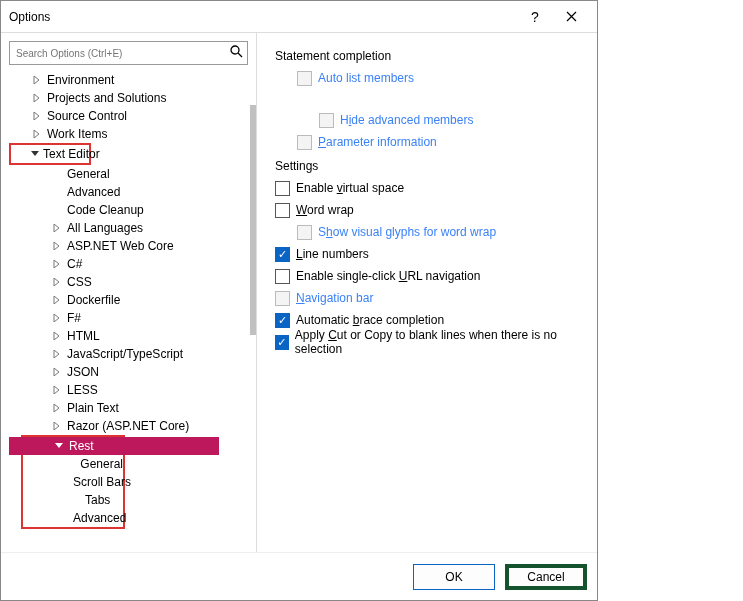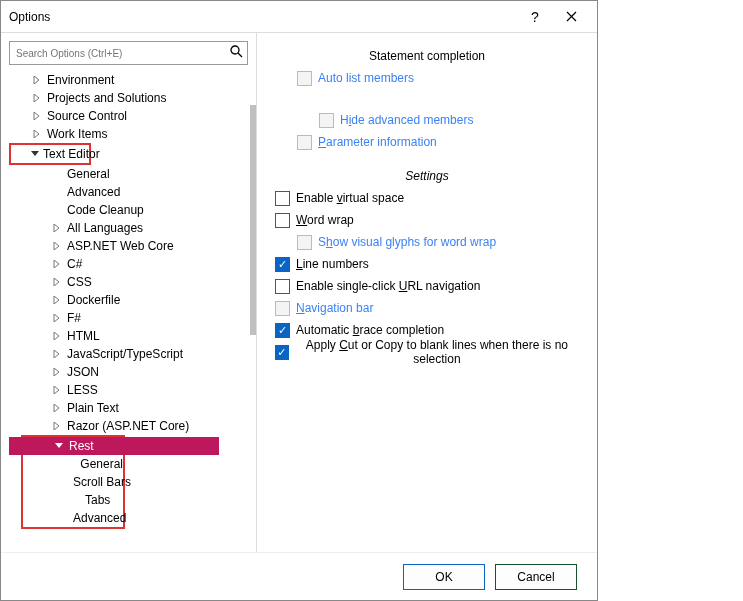--- a/index.html
+++ b/index.html
@@ -18,33 +18,33 @@
   .tree { list-style: none; margin: 0; padding: 0; }
   .row { display: flex; align-items: center; height: 18px; padding-left: 4px; white-space: nowrap; cursor: default; user-select: none; }
   .row .tw { width: 12px; height: 12px; display: inline-flex; align-items: center; justify-content: center; margin-right: 4px; }
   .tw svg { display: block; }
   .row .lbl { }
   .row.sel { background: #be185d; color: #fff; }
   .indent-1 { padding-left: 24px; }
   .indent-2 { padding-left: 44px; }
   .hl-box { border: 2px solid #d33; position: relative; }
   .scroll-ind { position: absolute; right: 0; top: 36px; width: 6px; height: 230px; background: #c0c0c0; }
-  .right { flex: 1; padding: 10px 18px; overflow: hidden; text-align: center; }
+  .right { flex: 1; padding: 10px 18px; overflow: hidden; }
   .section-title { font-size: 12px; margin: 6px 0 4px 0; }
   .cb-row { display: flex; align-items: center; height: 22px; }
   .cb-row.ind1 { padding-left: 22px; }
   .cb-row.ind2 { padding-left: 44px; margin-top: 20px; }
   .cb { width: 15px; height: 15px; border: 1px solid #555; margin-right: 6px; display: inline-flex; align-items: center; justify-content: center; background: #fff; }
   .cb.checked { background: #0a64c4; border-color: #0a64c4; color: #fff; font-size: 11px; line-height: 1; }
   .cb.checked::after { content: "✓"; }
   .cb.disabled { border-color: #bbb; background: #f4f4f4; }
   .lbl-dis { color: #3b82f6; }
   .underline { text-decoration: underline; }
-  .footer { height: 48px; border-top: 1px solid #eee; display: flex; align-items: center; justify-content: flex-end; padding: 0 20px; gap: 10px; }
-  .btn { min-width: 82px; height: 26px; border: 1px solid #14532d; background: #fdfdfd; font-size: 12px; cursor: pointer; }
+  .footer { height: 48px; border-top: 1px solid #eee; display: flex; align-items: center; justify-content: flex-end; padding: 0 10px; gap: 10px; }
+  .btn { min-width: 82px; height: 26px; border: 4px solid #14532d; background: #fdfdfd; font-size: 12px; cursor: pointer; }
   .btn.primary { border: 1px solid #0a64c4; }
 </style>
 </head>
 <body>
 
 <div class="window">
 
   <div class="titlebar">
     <div class="title">Options</div>
     <div class="ctrl">?</div>
@@ -314,21 +314,21 @@
       <div class="cb-row ind2">
         <span class="cb disabled"></span>
         <span class="lbl-dis"><span>H</span><span class="underline">i</span><span>de advanced members</span></span>
       </div>
 
       <div class="cb-row ind1">
         <span class="cb disabled"></span>
         <span class="lbl-dis"><span></span><span class="underline">P</span><span>arameter information</span></span>
       </div>
 
-      <div class="section-title" style="margin-top:16px;font-style:italic;">Settings</div>
+      <div class="section-title" style="margin-top:6px;">Settings</div>
 
       <div class="cb-row">
         <span class="cb"></span>
         <span><span>Enable </span><span class="underline">v</span><span>irtual space</span></span>
       </div>
 
       <div class="cb-row">
         <span class="cb"></span>
         <span><span></span><span class="underline">W</span><span>ord wrap</span></span>
       </div>

